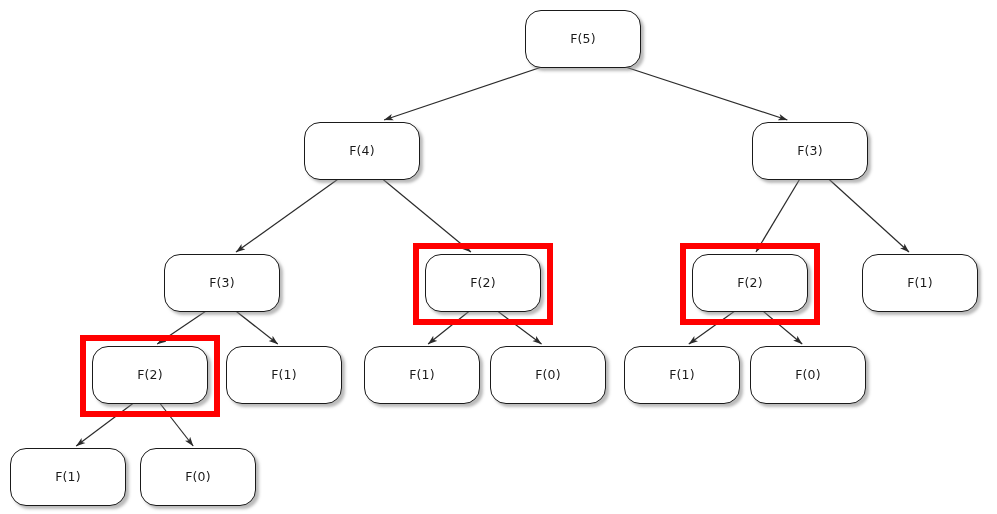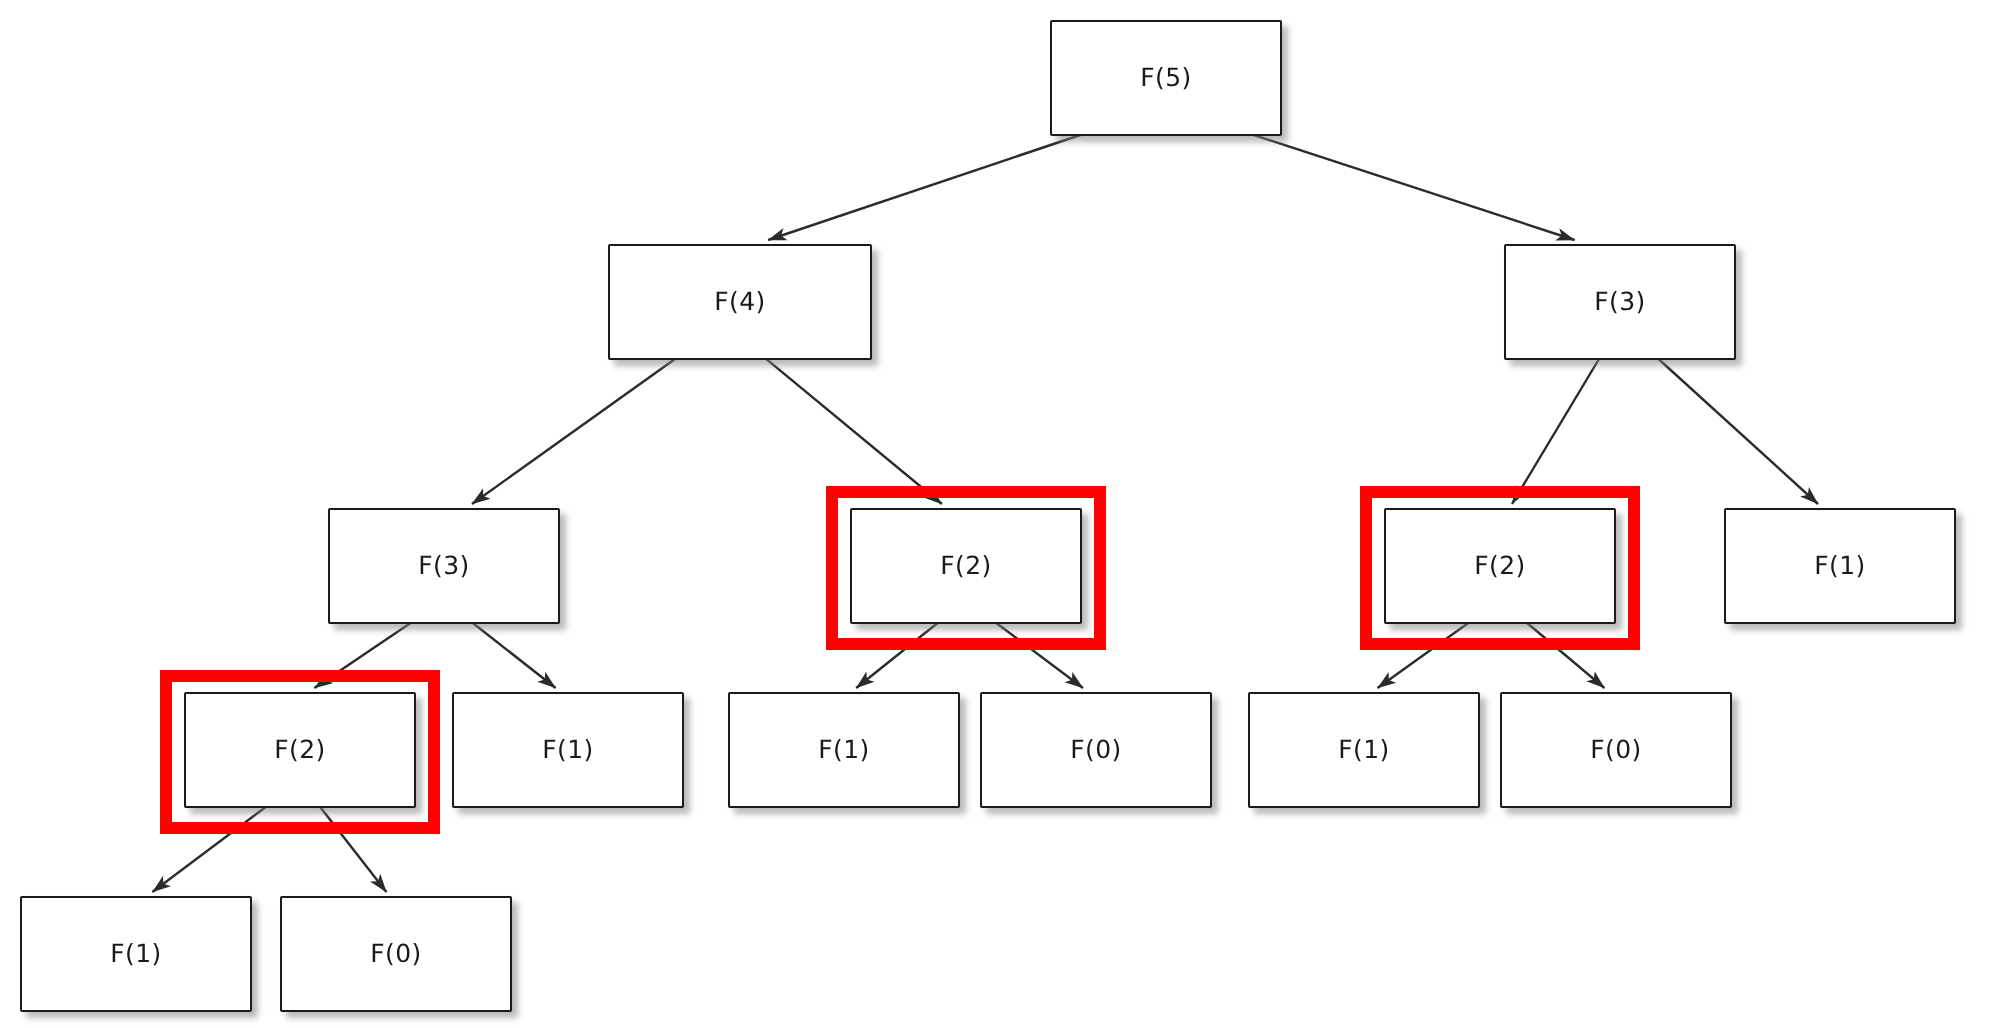--- a/index.html
+++ b/index.html
@@ -25,21 +25,21 @@
     top: 0;
     width: 997px;
     height: 514px;
     pointer-events: none;
   }
   .node {
     position: absolute;
     box-sizing: border-box;
     background: #ffffff;
     border: 1.4px solid #1a1a1a;
-    border-radius: 1px;
+    border-radius: 16px;
     display: flex;
     align-items: center;
     justify-content: center;
     box-shadow: 3px 3px 3px rgba(130,130,130,0.55);
     z-index: 3;
   }
   .node-label {
     font-family: "DejaVu Sans", "Liberation Sans", sans-serif;
     font-size: 12.5px;
     color: #1a1a1a;
@@ -80,21 +80,21 @@
         <line x1="741.8" y1="306.0" x2="688.8" y2="344.0" stroke="#2b2b2b" stroke-width="1.2" marker-end="url(#arrowhead)"></line>
         <line x1="757.0" y1="306.0" x2="802.2" y2="344.0" stroke="#2b2b2b" stroke-width="1.2" marker-end="url(#arrowhead)"></line>
         <line x1="140.2" y1="398.0" x2="76.2" y2="446.0" stroke="#2b2b2b" stroke-width="1.2" marker-end="url(#arrowhead)"></line>
         <line x1="155.8" y1="398.0" x2="193.2" y2="446.0" stroke="#2b2b2b" stroke-width="1.2" marker-end="url(#arrowhead)"></line>
       </g>
   </svg>
   <div id="nodes-group">
       <div class="node" style="left: 525px; top: 10px; width: 116px; height: 58px;">
         <span class="node-label">F(5)</span>
       </div>
-      <div class="node" style="left: 304px; top: 122px; width: 132px; height: 58px;">
+      <div class="node" style="left: 304px; top: 122px; width: 116px; height: 58px;">
         <span class="node-label">F(4)</span>
       </div>
       <div class="node" style="left: 752px; top: 122px; width: 116px; height: 58px;">
         <span class="node-label">F(3)</span>
       </div>
       <div class="node" style="left: 164px; top: 254px; width: 116px; height: 58px;">
         <span class="node-label">F(3)</span>
       </div>
       <div class="highlight-box" style="left: 413px; top: 243px; width: 140px; height: 82px; border-color: rgb(255, 0, 0); border-width: 6px;"></div>
       <div class="node" style="left: 425px; top: 254px; width: 116px; height: 58px;">

